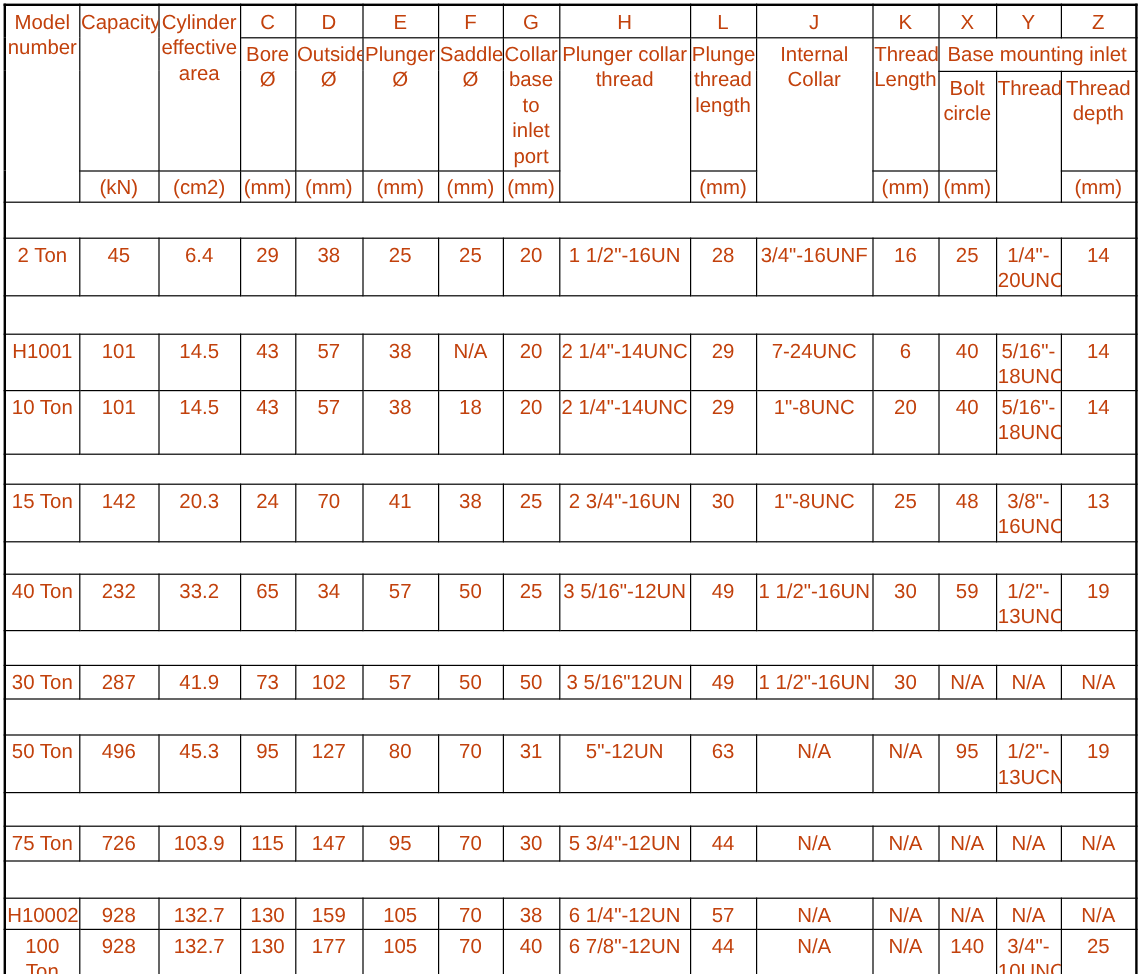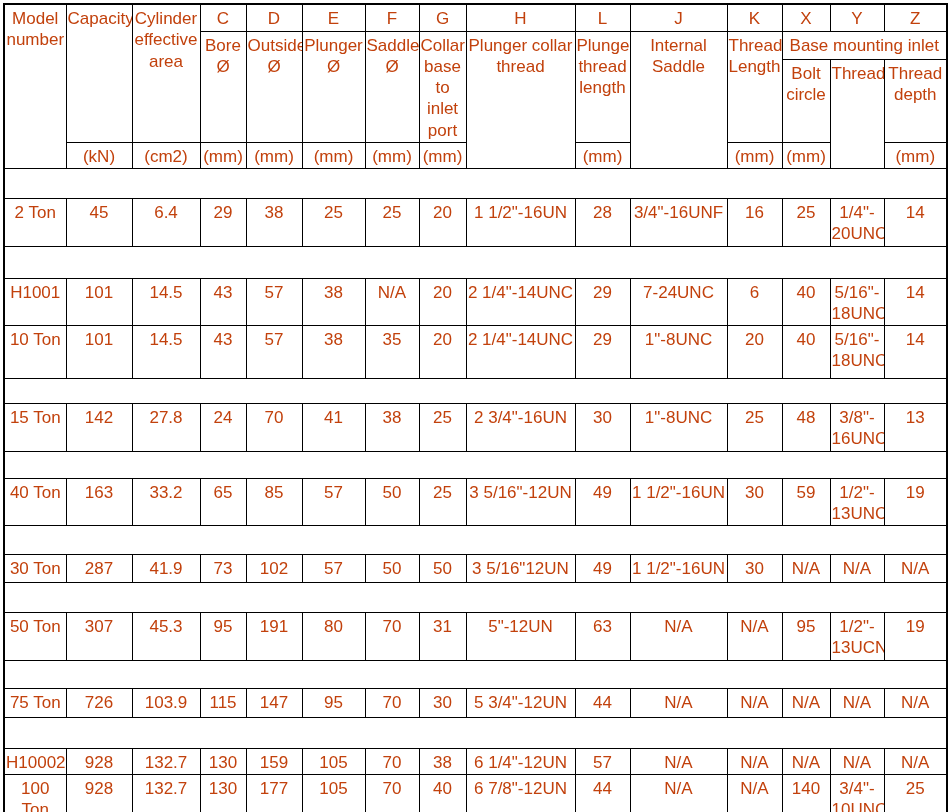--- a/index.html
+++ b/index.html
@@ -85,21 +85,21 @@
 base
 to
 inlet
 port</td>
     <td rowspan="3">Plunger collar
 thread</td>
     <td rowspan="2">Plunger
 thread
 length</td>
     <td rowspan="3">Internal
-Saddle</td>
+Collar</td>
     <td rowspan="2">Thread
 Length</td>
     <td colspan="3">Base mounting inlet</td>
   </tr>
 
   <tr style="height:73px">
     <td>Bolt
 circle</td>
     <td rowspan="2">Thread</td>
     <td>Thread
@@ -166,40 +166,40 @@
     <td>14</td>
   </tr>
 
   <tr style="height:53px">
     <td>10 Ton</td>
     <td>101</td>
     <td>14.5</td>
     <td>43</td>
     <td>57</td>
     <td>38</td>
-    <td>35</td>
+    <td>18</td>
     <td>20</td>
     <td>2 1/4"-14UNC</td>
     <td>29</td>
     <td>1"-8UNC</td>
     <td>20</td>
     <td>40</td>
     <td>5/16"-
 18UNC</td>
     <td>14</td>
   </tr>
 
   <tr style="height:25px">
         <td class="spacer" colspan="15"></td>
       </tr>
 
   <tr style="height:47px">
     <td>15 Ton</td>
     <td>142</td>
-    <td>27.8</td>
+    <td>20.3</td>
     <td>24</td>
     <td>70</td>
     <td>41</td>
     <td>38</td>
     <td>25</td>
     <td>2 3/4"-16UN</td>
     <td>30</td>
     <td>1"-8UNC</td>
     <td>25</td>
     <td>48</td>
@@ -207,24 +207,24 @@
 16UNC</td>
     <td>13</td>
   </tr>
 
   <tr style="height:27px">
         <td class="spacer" colspan="15"></td>
       </tr>
 
   <tr style="height:47px">
     <td>40 Ton</td>
-    <td>163</td>
+    <td>232</td>
     <td>33.2</td>
     <td>65</td>
-    <td>85</td>
+    <td>34</td>
     <td>57</td>
     <td>50</td>
     <td>25</td>
     <td>3 5/16"-12UN</td>
     <td>49</td>
     <td>1 1/2"-16UN</td>
     <td>30</td>
     <td>59</td>
     <td>1/2"-
 13UNC</td>
@@ -252,24 +252,24 @@
     <td>N/A</td>
     <td>N/A</td>
   </tr>
 
   <tr style="height:30px">
         <td class="spacer" colspan="15"></td>
       </tr>
 
   <tr style="height:47px">
     <td>50 Ton</td>
-    <td>307</td>
+    <td>496</td>
     <td>45.3</td>
     <td>95</td>
-    <td>191</td>
+    <td>127</td>
     <td>80</td>
     <td>70</td>
     <td>31</td>
     <td>5"-12UN</td>
     <td>63</td>
     <td>N/A</td>
     <td>N/A</td>
     <td>95</td>
     <td>1/2"-
 13UCN</td>

